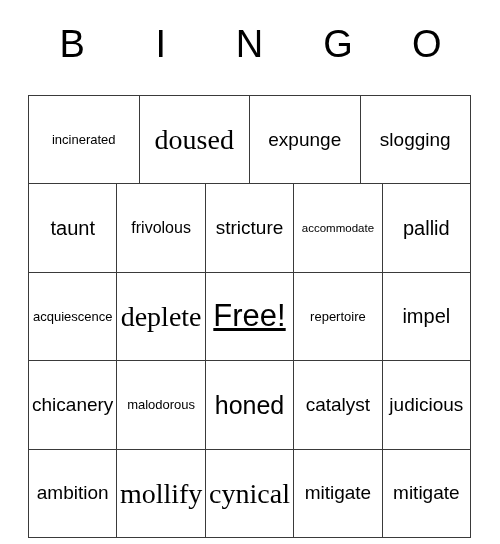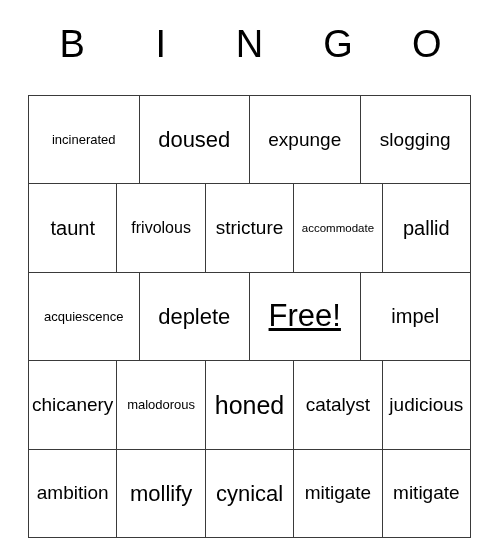--- a/index.html
+++ b/index.html
@@ -81,21 +81,21 @@
     text-align: center;
     line-height: 1.05;
     white-space: nowrap;
     color: #000000;
   }
 
   
   .fs-xxl { font-size: 31px; text-decoration: underline; }
   .fs-xl  { font-size: 20px; }
   .fs-l   { font-size: 25px; }
-  .fs-m   { font-size: 22px; }
+  .fs-m   { font-size: 28px; font-family: Liberation Serif, serif; }
   .fs-s   { font-size: 19px; text-align: center; }
   .fs-xs  { font-size: 16px; text-align: right; }
   .fs-xxs { font-size: 13px; }
   .fs-tiny{ font-size: 11.5px; }
 </style>
 </head>
 <body>
 
 <div id="card">
 
@@ -143,20 +143,23 @@
         <div class="cell">
           <span class="cell-text fs-xxs">acquiescence</span>
         </div>
         <div class="cell">
           <span class="cell-text fs-m">deplete</span>
         </div>
         <div class="cell">
           <span class="cell-text fs-xxl">Free!</span>
         </div>
         <div class="cell">
+          <span class="cell-text fs-xxs">repertoire</span>
+        </div>
+        <div class="cell">
           <span class="cell-text fs-xl">impel</span>
         </div>
       </div>
       <div class="grid-row">
         <div class="cell">
           <span class="cell-text fs-s">chicanery</span>
         </div>
         <div class="cell">
           <span class="cell-text fs-xxs">malodorous</span>
         </div>

